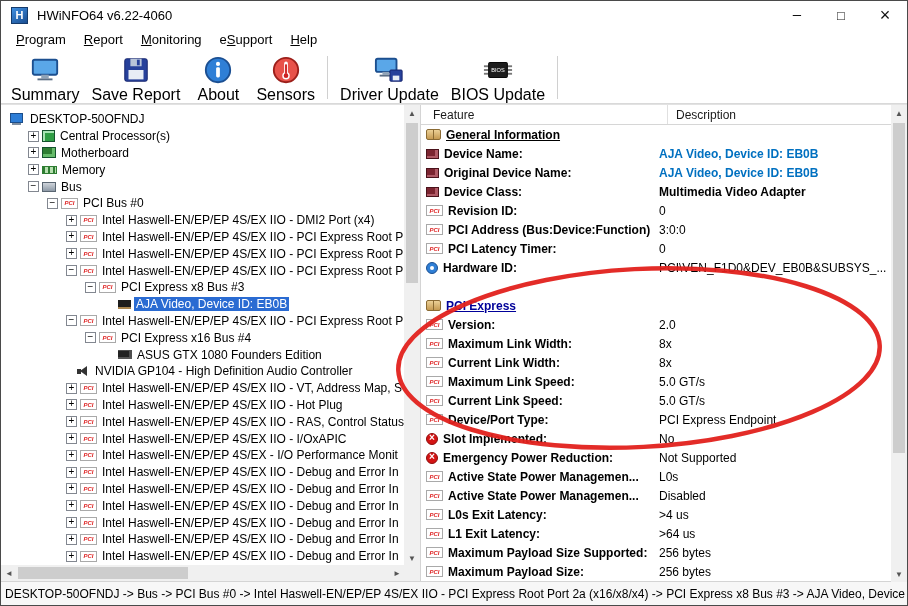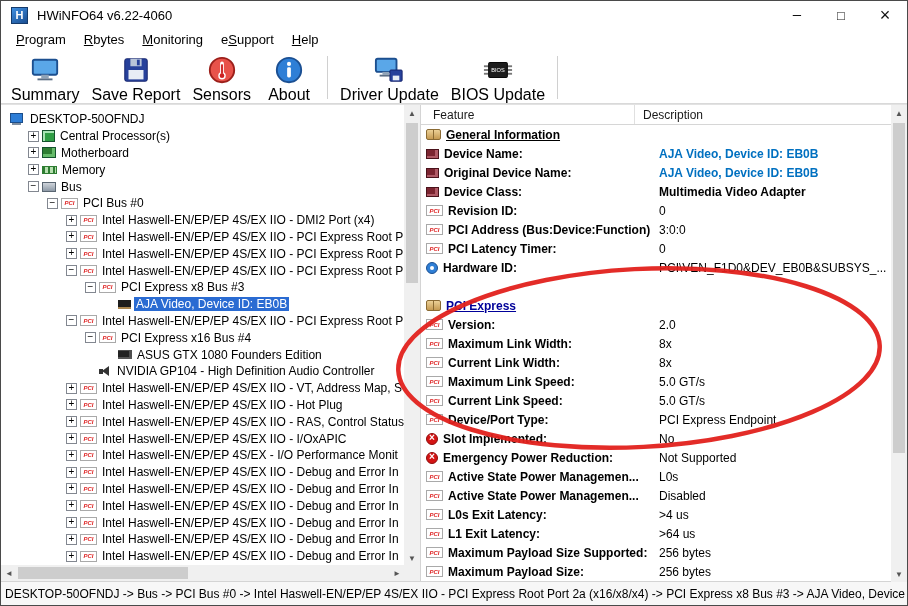--- a/index.html
+++ b/index.html
@@ -66,21 +66,21 @@
   .sb-arrow.down{bottom:0;}.sb-arrow.down::before{content:"▼";}
   .sb-arrow.left{left:0;}.sb-arrow.left::before{content:"◄";}
   .sb-arrow.right{right:0;}.sb-arrow.right::before{content:"►";}
   .sb-thumb{position:absolute;left:2px;width:12px;background:#cdcdcd;}
   .sb-thumb.h{top:2px;height:12px;}
   .corner{position:absolute;right:0;bottom:0;width:16px;height:16px;background:#f0f0f0;}
   
   .details-pane{position:relative;flex:1;background:#fff;}
   .dheader{display:flex;height:20px;border-bottom:1px solid #d6d6d6;font-size:12px;color:#1a1a1a;width:471px;}
   .hcell{display:flex;align-items:center;padding-left:12px;border-right:1px solid #e0e0e0;}
-  .hcell.f{width:214px;flex:none;}
+  .hcell.f{width:247px;flex:none;}
   .hcell.d{flex:1;padding-left:8px;border-right:none;}
   .details-rows{position:absolute;left:0;top:20px;width:471px;height:457px;overflow:hidden;}
   .drow{display:flex;align-items:center;height:19px;font-size:12px;white-space:nowrap;}
   .fcell{width:230px;flex:none;display:flex;align-items:center;gap:5px;padding-left:5px;overflow:hidden;}
   .flabel{font-weight:bold;}
   .section-label{text-decoration:underline;}
   .section-label.navy{color:var(--section-navy);}
   .dcell{flex:1;padding-left:8px;overflow:hidden;}
   .dcell.blue-bold{color:var(--value-blue);font-weight:bold;}
   .dcell.bold{font-weight:bold;}
@@ -111,21 +111,21 @@
     <span class="title">HWiNFO64 v6.22-4060</span>
     <div class="wc">
       <div class="wcbtn min"></div>
       <div class="wcbtn max"></div>
       <div class="wcbtn close"></div>
     </div>
   </div>
 
   <div class="menubar">
     <div class="menu-item"><span></span><span class="acc">P</span><span>rogram</span></div>
-    <div class="menu-item"><span></span><span class="acc">R</span><span>bytes</span></div>
+    <div class="menu-item"><span></span><span class="acc">R</span><span>eport</span></div>
     <div class="menu-item"><span></span><span class="acc">M</span><span>onitoring</span></div>
     <div class="menu-item"><span>e</span><span class="acc">S</span><span>upport</span></div>
     <div class="menu-item"><span></span><span class="acc">H</span><span>elp</span></div>
   </div>
 
   <div class="toolbar">
     <div class="tbtn">
       <span class="tbicon">
         <svg width="30" height="30" viewBox="0 0 32 32">
             <rect x="3" y="5" width="26" height="16" rx="2" fill="#5aa7e8" stroke="#1c4f8f" stroke-width="2"></rect>
@@ -138,42 +138,42 @@
     <div class="tbtn">
       <span class="tbicon">
         <svg width="30" height="30" viewBox="0 0 32 32">
             <rect x="4" y="4" width="24" height="24" rx="2" fill="#27419b" stroke="#14226b"></rect>
             <rect x="10" y="4" width="12" height="8" fill="#b8c4d8"></rect>
             <rect x="17" y="5" width="3" height="6" fill="#27419b"></rect>
             <rect x="8" y="16" width="16" height="10" fill="#e8edf5"></rect>
           </svg>
       </span>
       <span class="tblabel">Save Report</span>
+    </div>
+    <div class="tbtn">
+      <span class="tbicon">
+        <svg width="30" height="30" viewBox="0 0 32 32">
+            <circle cx="16" cy="16" r="13" fill="#2f7fd6" stroke="#1b4f92" stroke-width="2"></circle>
+            <circle cx="16" cy="9.5" r="2.2" fill="#fff"></circle>
+            <rect x="14" y="13" width="4" height="11" rx="1.5" fill="#fff"></rect>
+          </svg>
+      </span>
+      <span class="tblabel">About</span>
     </div>
     <div class="tbtn">
       <span class="tbicon">
         <svg width="30" height="30" viewBox="0 0 32 32">
             <circle cx="16" cy="16" r="13" fill="#e8524a" stroke="#9c1f1a" stroke-width="2"></circle>
             <rect x="14" y="7" width="4" height="13" rx="2" fill="#fff"></rect>
             <circle cx="16" cy="22" r="4" fill="#fff"></circle>
             <rect x="15" y="10" width="2" height="10" fill="#c22"></rect>
             <circle cx="16" cy="22" r="2.5" fill="#c22"></circle>
           </svg>
       </span>
       <span class="tblabel">Sensors</span>
-    </div>
-    <div class="tbtn">
-      <span class="tbicon">
-        <svg width="30" height="30" viewBox="0 0 32 32">
-            <circle cx="16" cy="16" r="13" fill="#2f7fd6" stroke="#1b4f92" stroke-width="2"></circle>
-            <circle cx="16" cy="9.5" r="2.2" fill="#fff"></circle>
-            <rect x="14" y="13" width="4" height="11" rx="1.5" fill="#fff"></rect>
-          </svg>
-      </span>
-      <span class="tblabel">About</span>
     </div>
     <div class="tsep"></div>
     <div class="tbtn">
       <span class="tbicon">
         <svg width="30" height="30" viewBox="0 0 32 32">
             <rect x="2" y="4" width="22" height="14" rx="2" fill="#5aa7e8" stroke="#1c4f8f" stroke-width="2"></rect>
             <rect x="9" y="18" width="7" height="3" fill="#8fa3b8"></rect>
             <rect x="6" y="21" width="13" height="2" fill="#5c6f85"></rect>
             <rect x="17" y="16" width="13" height="12" rx="1" fill="#27419b" stroke="#14226b"></rect>
             <rect x="20" y="22" width="7" height="5" fill="#e8edf5"></rect>
@@ -272,21 +272,21 @@
           <div class="trow" style="padding-left: 84px;">
             <span class="expander">−</span>
             <span class="ticon pci-icon"></span>
             <span class="tlabel">PCI Express x16 Bus #4</span>
           </div>
           <div class="trow" style="padding-left: 103px;">
             <span class="expander spacer"></span>
             <span class="ticon gpu-icon"></span>
             <span class="tlabel">ASUS GTX 1080 Founders Edition</span>
           </div>
-          <div class="trow" style="padding-left: 83px;">
+          <div class="trow" style="padding-left: 61px;">
             <span class="expander spacer"></span>
             <span class="ticon audio-icon"></span>
             <span class="tlabel">NVIDIA GP104 - High Definition Audio Controller</span>
           </div>
           <div class="trow" style="padding-left: 65px;">
             <span class="expander">+</span>
             <span class="ticon pci-icon"></span>
             <span class="tlabel">Intel Haswell-EN/EP/EP 4S/EX IIO - VT, Address Map, S</span>
           </div>
           <div class="trow" style="padding-left: 65px;">

